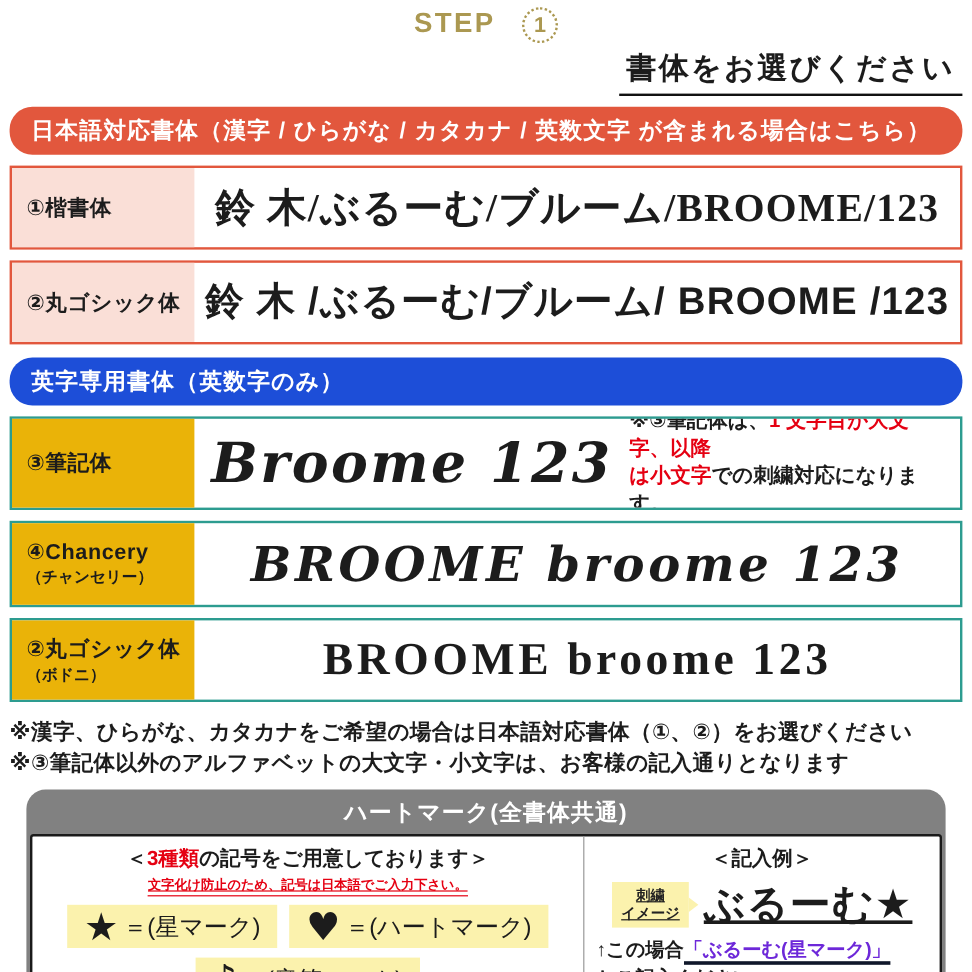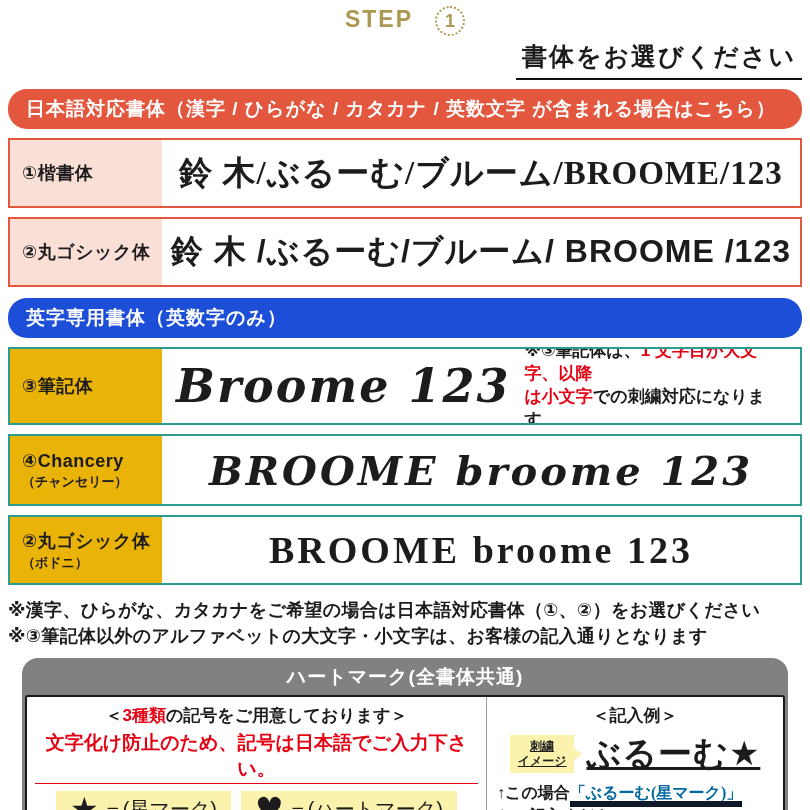--- a/index.html
+++ b/index.html
@@ -59,36 +59,36 @@
   
   .symbols-box { margin: 9px 14px 0; background: #818181; border-radius: 16px; padding: 0 3px 5px; }
   .symbols-header { color: #fff; font-size: 19px; font-weight: bold; text-align: center;
     padding: 6px 0 5px; letter-spacing: 1px; }
   .symbols-body { background: #fff; border: 2px solid #1a1a1a; border-radius: 3px 3px 12px 12px;
     display: flex; min-height: 130px; }
   .symbols-left { flex: 0 0 460px; border-right: 1px solid #999; padding: 7px 8px 8px; text-align: center; }
   .symbols-right { flex: 1; padding: 7px 10px 8px; }
 
   .symbols-title { font-size: 17px; font-weight: bold; }
-  .symbols-warning { display: inline-block; color: #e50012; font-size: 19px; font-weight: bold;
-    border-bottom: 1px solid #e50012; margin-top: 3px; padding-bottom: 1px; }
+  .symbols-warning { display: inline-block; color: #e50012; font-size: 11px; font-weight: bold;
+    border-bottom: 1px solid #e50012; margin-top: 3px; padding-bottom: 1px; text-decoration: underline; }
   .symbol-grid { margin-top: 7px; display: flex; flex-wrap: wrap; justify-content: center; gap: 8px 10px; }
   .symbol-item { background: #fbf2ad; padding: 2px 14px; display: flex; align-items: center; gap: 4px; }
   .symbol-glyph { font-size: 32px; line-height: 1; font-family: "DejaVu Sans", sans-serif; }
   .symbol-label { font-size: 20px; font-weight: normal; }
 
   .example-title { text-align: center; font-size: 17px; font-weight: bold; }
   .example-row { display: flex; align-items: center; justify-content: center; gap: 12px; margin-top: 4px; text-decoration: underline; }
   .emb-tag { position: relative; background: #fbf2ad; padding: 4px 8px; text-align: center;
     font-size: 12px; font-weight: bold; line-height: 1.25; color: #222; }
   .emb-tag::after { content: ""; position: absolute; right: -8px; top: 50%; margin-top: -6px;
     border-left: 8px solid #fbf2ad; border-top: 6px solid transparent; border-bottom: 6px solid transparent; }
   .example-text { font-size: 34px; font-weight: bold; letter-spacing: 1px; white-space: nowrap; }
   .example-caption { font-size: 16px; font-weight: bold; margin-top: 5px; line-height: 1.4; }
-  .caption-red { color: #0369a1; border-bottom: 6px solid #0f172a; font-family: Liberation Serif, serif; }
+  .caption-red { color: #6d28d9; border-bottom: 3px solid #0f172a; }
 </style>
 </head>
 <body>
 
 <div class="page">
 
   <div class="step-line">
     <span class="step-word">STEP</span>
     <span class="step-circle">1</span>
   </div>

